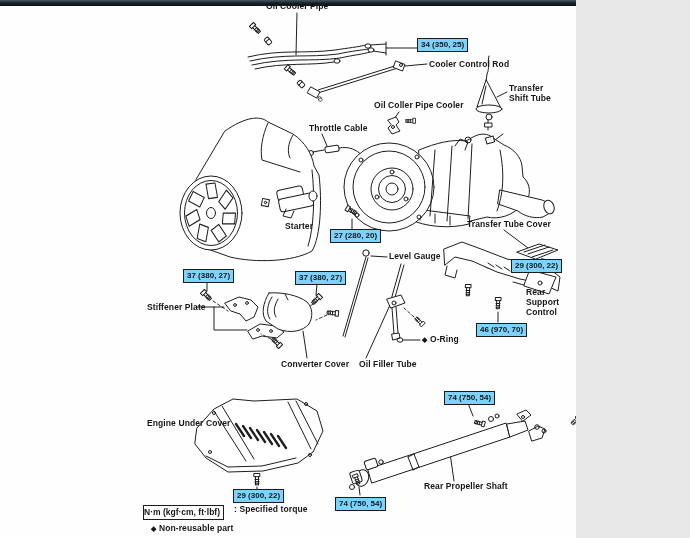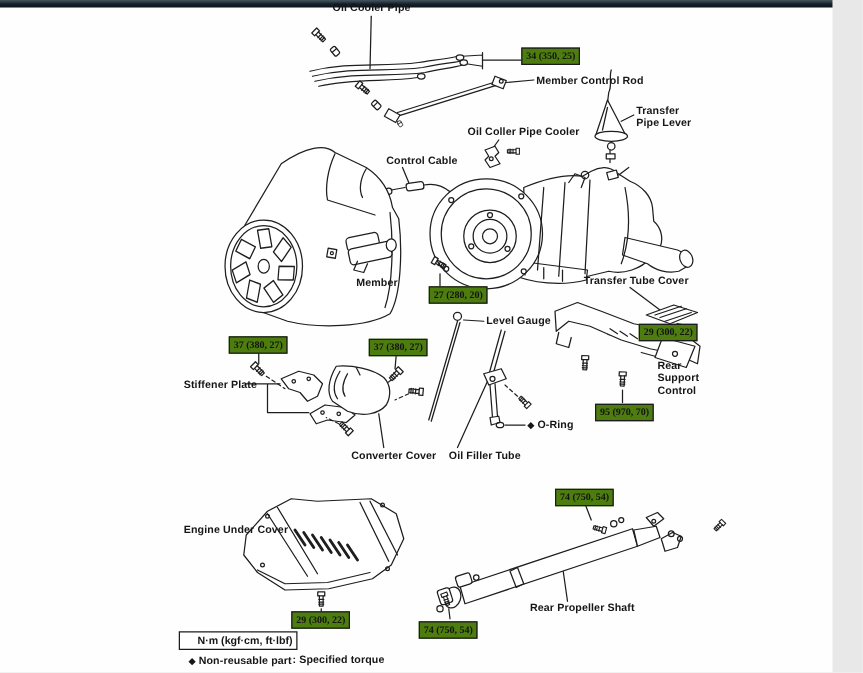--- a/index.html
+++ b/index.html
@@ -1,31 +1,31 @@
 <!DOCTYPE html>
 <html><head>
 <meta charset="utf-8">
 <style>
   html,body{margin:0;padding:0;background:#e8e8e8;}
-  .stage{position:relative;width:666px;height:538px;background:#fefefe;overflow:hidden;
+  .stage{position:relative;width:576px;height:538px;background:#fefefe;overflow:hidden;
          font-family:"Liberation Sans",sans-serif;}
   .topbar{position:absolute;left:0;top:0;width:690px;height:6px;
           background:linear-gradient(180deg,#46565f,#13202a 55%,#0d151c);}
   svg.art{position:absolute;left:0;top:0;}
   svg.art *{stroke:#1e1e1e;fill:none;stroke-width:1;stroke-linecap:round;stroke-linejoin:round;}
   svg.art .w{fill:#ffffff;}
   svg.art .thick{stroke-width:2.3;}
   svg.art .thin{stroke-width:0.8;}
   svg.art .dash{stroke-dasharray:3 2.4;stroke-width:0.9;}
   .label{position:absolute;font-size:8.5px;line-height:10px;font-weight:700;color:#161616;
          white-space:nowrap;letter-spacing:0.1px;}
   .tq{position:absolute;font-size:8px;line-height:9px;font-weight:700;color:#141414;
-      border:1.3px solid #1c1c1c;background:#4d7c0f;padding:1px 3px 2px 3px;white-space:nowrap;font-family:Liberation Serif, serif;}
+      border:1.3px solid #1c1c1c;background:#7dd3fc;padding:1px 3px 2px 3px;white-space:nowrap;}
   .legend-box{position:absolute;font-size:8.5px;line-height:10px;font-weight:700;color:#161616;
-      border:1.1px solid #1c1c1c;background:#fff;padding:1px 3px 2px 14px;white-space:nowrap;}
+      border:1.1px solid #1c1c1c;background:#fff;padding:1px 3px 2px 0;white-space:nowrap;}
 </style>
 </head>
 <body>
 
 <div class="stage">
   <div class="topbar"></div>
 
   <svg class="art" width="690" height="538" viewBox="0 0 690 538">
     <defs>
       <g id="bolt">
@@ -251,54 +251,54 @@
       <circle cx="523" cy="417" r="1.5"></circle>
       <use href="#bolt" transform="translate(479,423) rotate(105) scale(0.9)"></use>
       <circle cx="491" cy="419" r="2.5"></circle>
         <circle cx="497" cy="416" r="2"></circle>
       <use href="#bolt" transform="translate(575,421) rotate(45) scale(0.85)"></use>
       <use href="#bolt" transform="translate(357,480) rotate(-20) scale(0.9)"></use>
     </g>
   </svg>
 
   <div class="label" style="left:266px;top:1px">Oil Cooler Pipe</div>
-  <div class="label" style="left:429px;top:59px">Member Control Rod</div>
+  <div class="label" style="left:429px;top:59px">Cooler Control Rod</div>
   <div class="label" style="left:509px;top:83px">
     <div>Transfer</div>
-    <div>Pipe Lever</div>
+    <div>Shift Tube</div>
   </div>
   <div class="label" style="left:374px;top:100px">Oil Coller Pipe Cooler</div>
-  <div class="label" style="left:309px;top:123px">Control Cable</div>
-  <div class="label" style="left:285px;top:221px">Member</div>
+  <div class="label" style="left:309px;top:123px">Throttle Cable</div>
+  <div class="label" style="left:285px;top:221px">Starter</div>
   <div class="label" style="left:467px;top:219px">Transfer Tube Cover</div>
   <div class="label" style="left:389px;top:251px">Level Gauge</div>
   <div class="label" style="left:526px;top:287px">
     <div>Rear</div>
     <div>Support</div>
     <div>Control</div>
   </div>
   <div class="label" style="left:147px;top:302px">Stiffener Plate</div>
   <div class="label" style="left:281px;top:359px">Converter Cover</div>
   <div class="label" style="left:359px;top:359px">Oil Filler Tube</div>
   <div class="label" style="left:422px;top:334px">
     <span style="font-size:7px">◆</span>
     <span>O-Ring</span>
   </div>
   <div class="label" style="left:147px;top:418px">Engine Under Cover</div>
   <div class="label" style="left:424px;top:481px">Rear Propeller Shaft</div>
 
   <div class="tq" style="left:417px;top:38px">34 (350, 25)</div>
-  <div class="tq" style="left:343px;top:229px">27 (280, 20)</div>
+  <div class="tq" style="left:330px;top:229px">27 (280, 20)</div>
   <div class="tq" style="left:511px;top:259px">29 (300, 22)</div>
-  <div class="tq" style="left:476px;top:323px">95 (970, 70)</div>
+  <div class="tq" style="left:476px;top:323px">46 (970, 70)</div>
   <div class="tq" style="left:183px;top:269px">37 (380, 27)</div>
   <div class="tq" style="left:295px;top:271px">37 (380, 27)</div>
   <div class="tq" style="left:233px;top:489px">29 (300, 22)</div>
   <div class="tq" style="left:444px;top:391px">74 (750, 54)</div>
   <div class="tq" style="left:335px;top:497px">74 (750, 54)</div>
 
   <div class="legend-box" style="left:143px;top:505px">N·m (kgf·cm, ft·lbf)</div>
-  <div class="label" style="left:234px;top:522px">:  Specified torque</div>
+  <div class="label" style="left:234px;top:504px">:  Specified torque</div>
   <div class="label" style="left:151px;top:523px">
     <span style="font-size:7px">◆</span>
     <span>Non-reusable part</span>
   </div>
 </div>
 
 </body></html>

